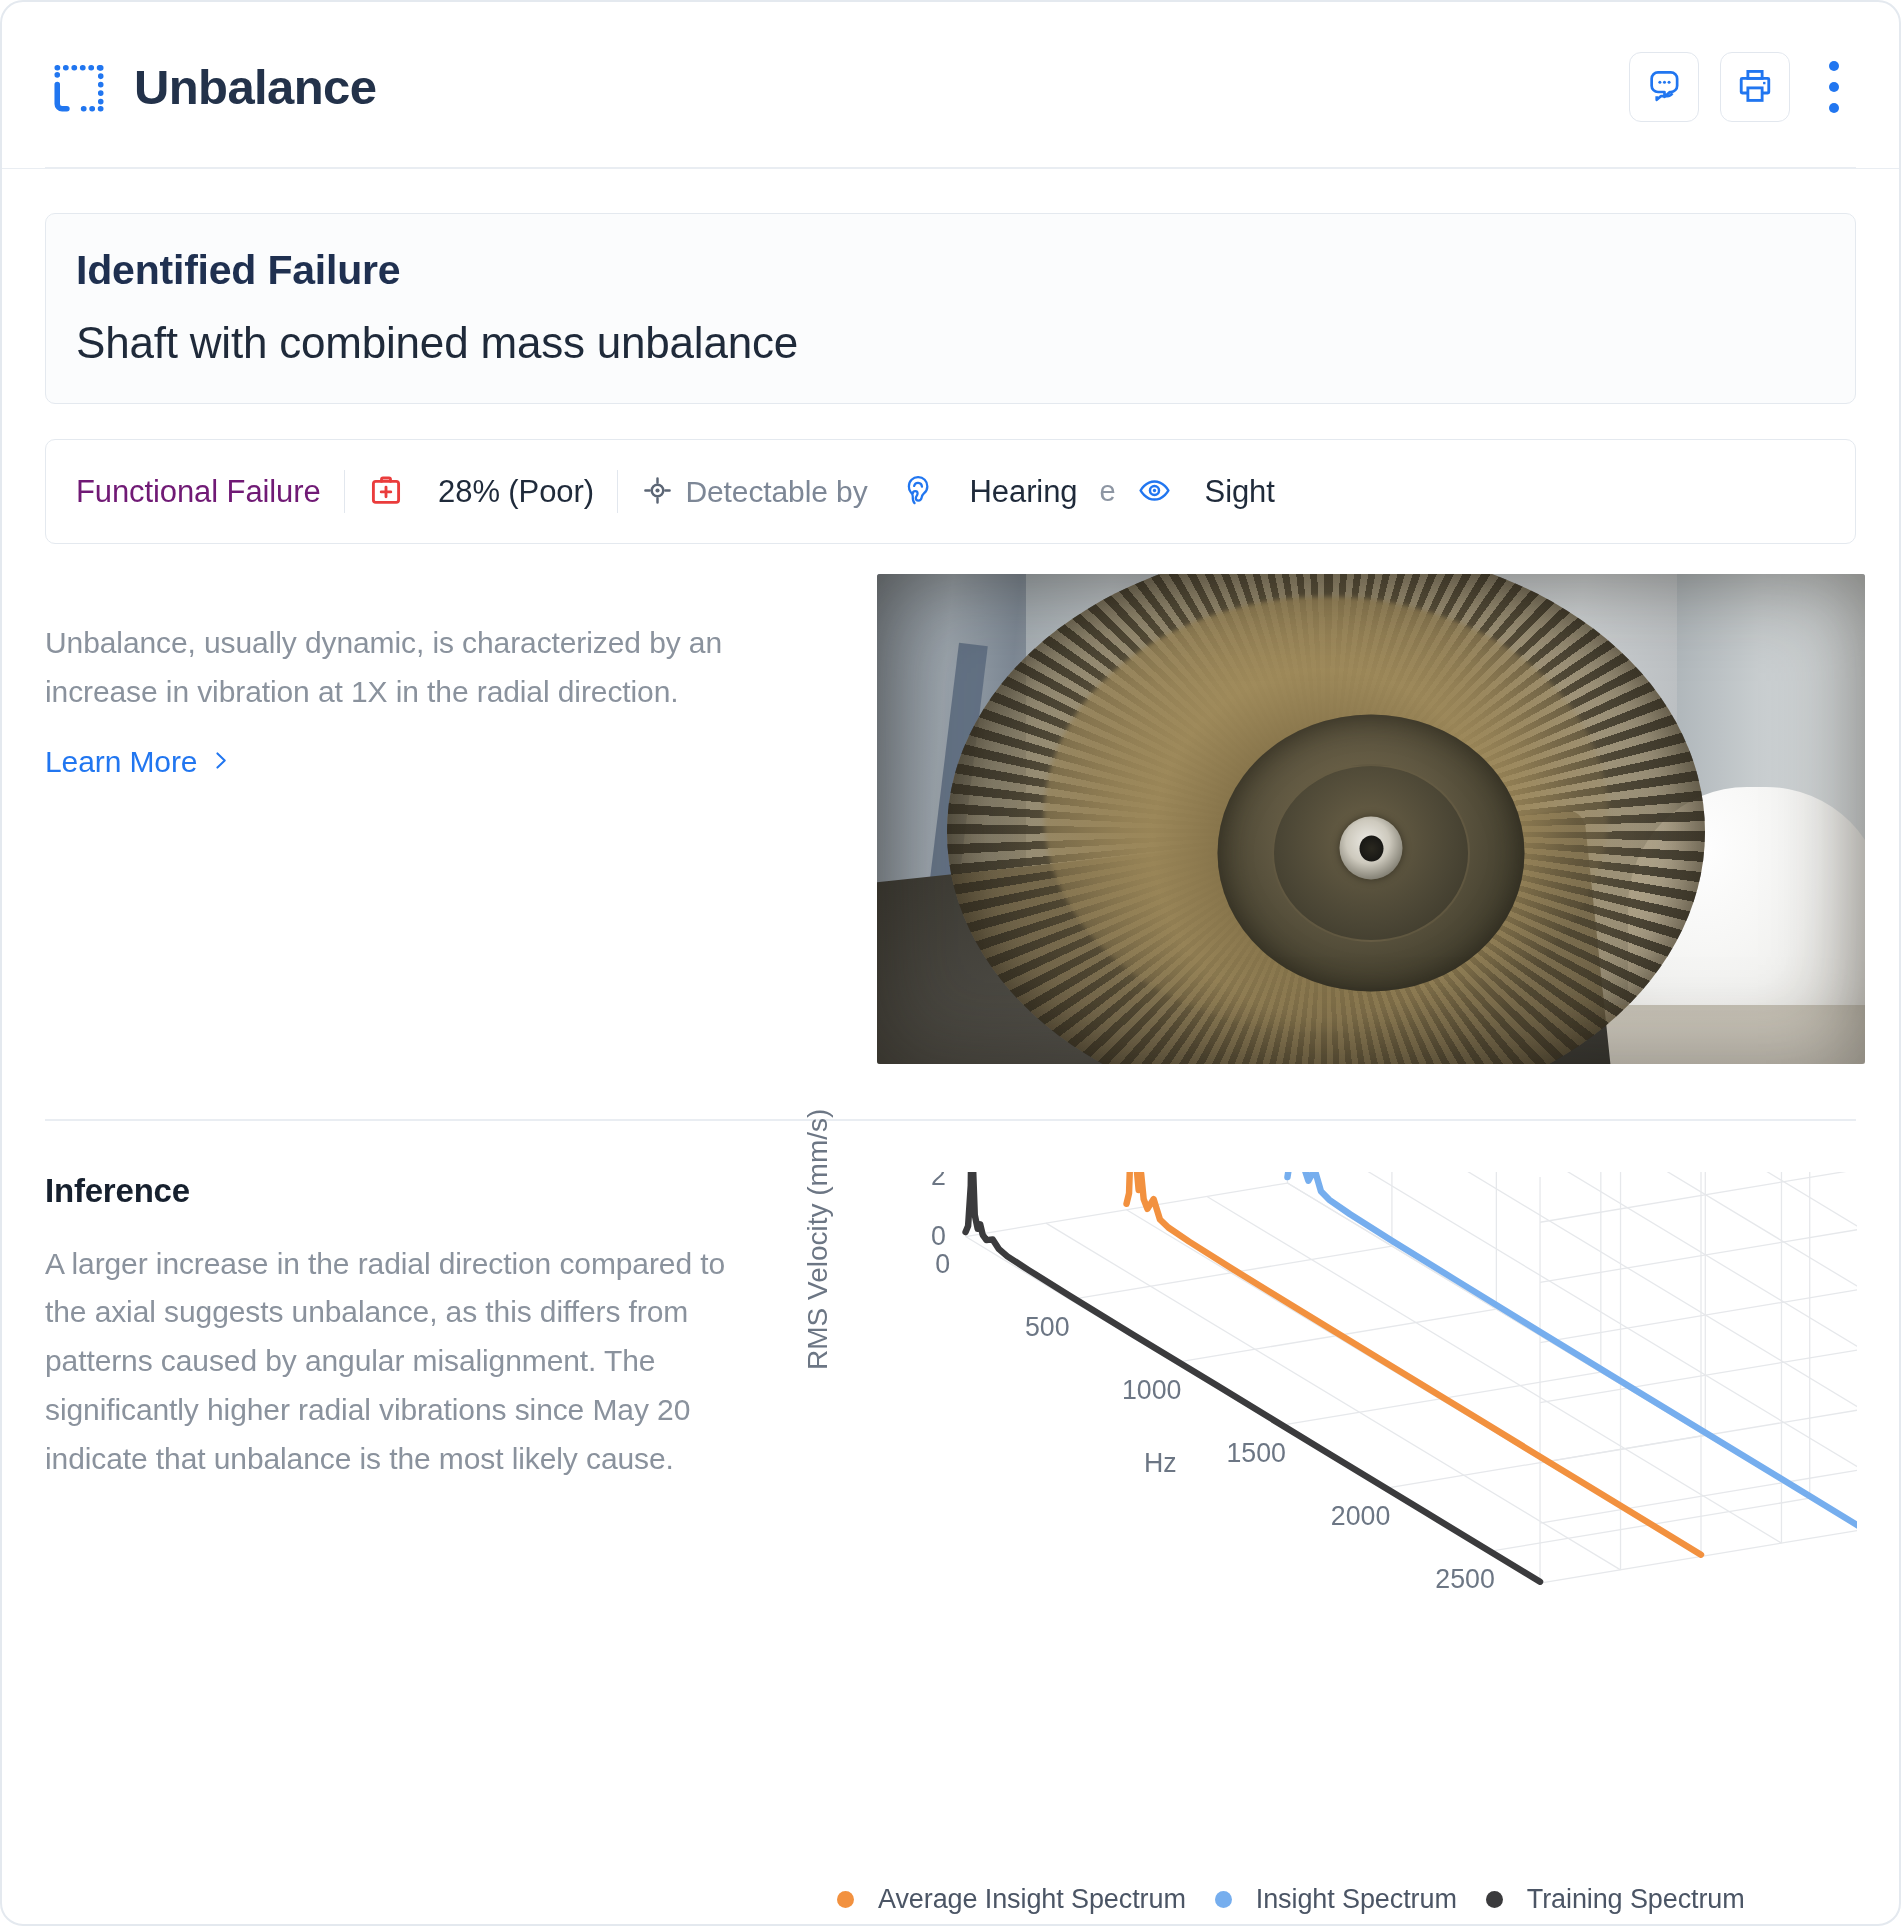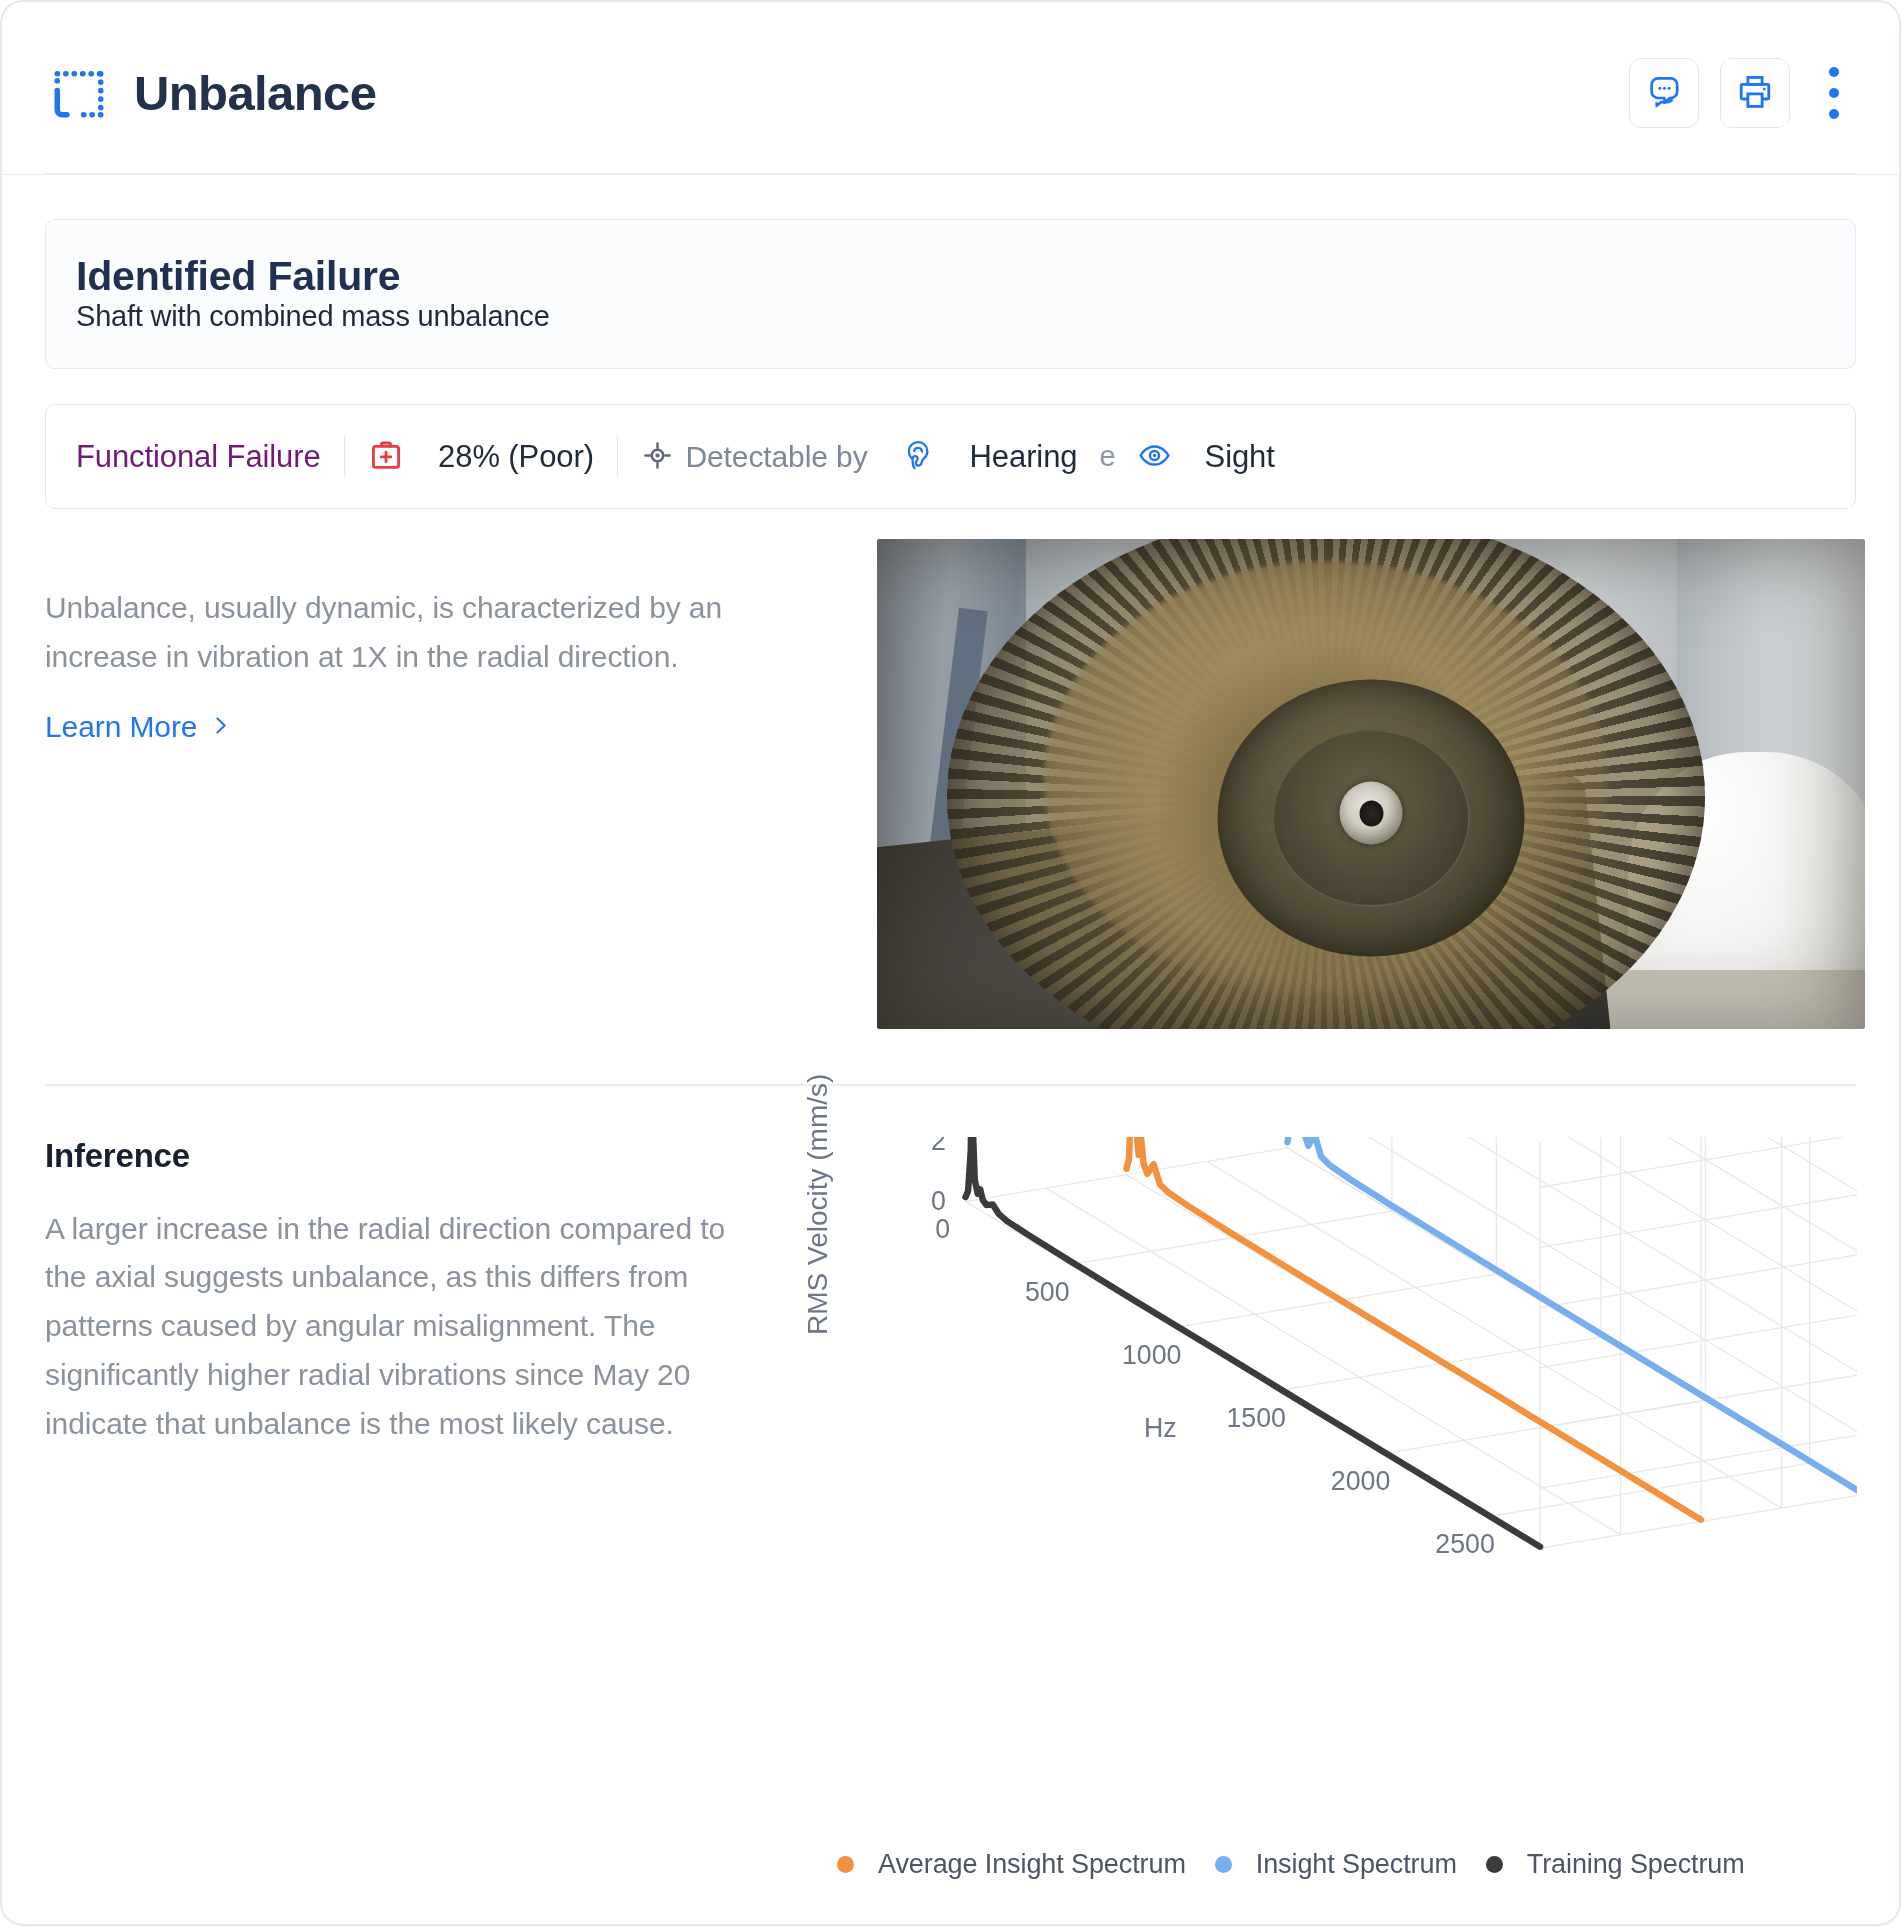--- a/index.html
+++ b/index.html
@@ -20,21 +20,21 @@
   }
 
   
   .header {
     position: relative;
     height: 163px;
     display: flex;
     align-items: center;
     padding: 0 43px 0 48px;
     border-bottom: 1.5px solid #e9edf2;
-    margin: 10px 0 0 0;
+    margin: 4px 0 0 0;
   }
   .header::after {
     content: "";
     position: absolute;
     left: 43px; right: 43px; bottom: 0;
     height: 1.5px; background: #e9edf2;
   }
   .logo { width: 58px; height: 58px; flex: 0 0 auto; margin-right: 26px; position: relative; }
   .title {
     font-size: 49px;
@@ -71,21 +71,22 @@
     border: 1.5px solid #e4e9ef;
     border-radius: 10px;
     background: #fbfcfd;
     padding: 33px 30px 35px 30px;
   }
   .failure-label {
     font-size: 41px; font-weight: 700; color: #1f3050;
     letter-spacing: -0.2px;
   }
   .failure-value {
-    font-size: 29px; font-weight: 400; color: #1f2a3a;
+    margin-top: 24px;
+    font-size: 44px; font-weight: 400; color: #1f2a3a;
     letter-spacing: -0.2px;
   }
 
   
   .status-bar {
     margin-top: 35px;
     border: 1.5px solid #e4e9ef;
     border-radius: 10px;
     background: #fff;
     height: 105px;

